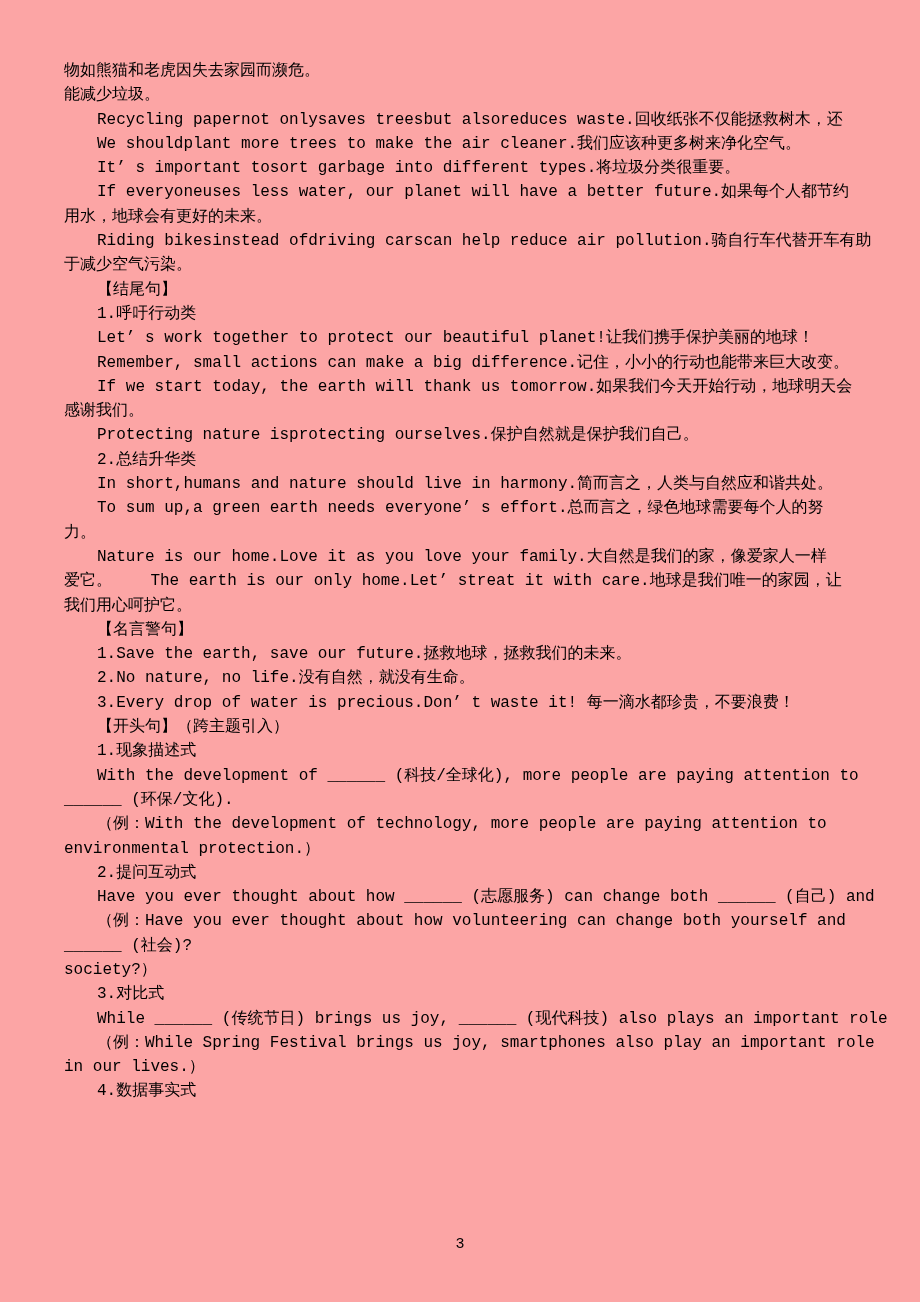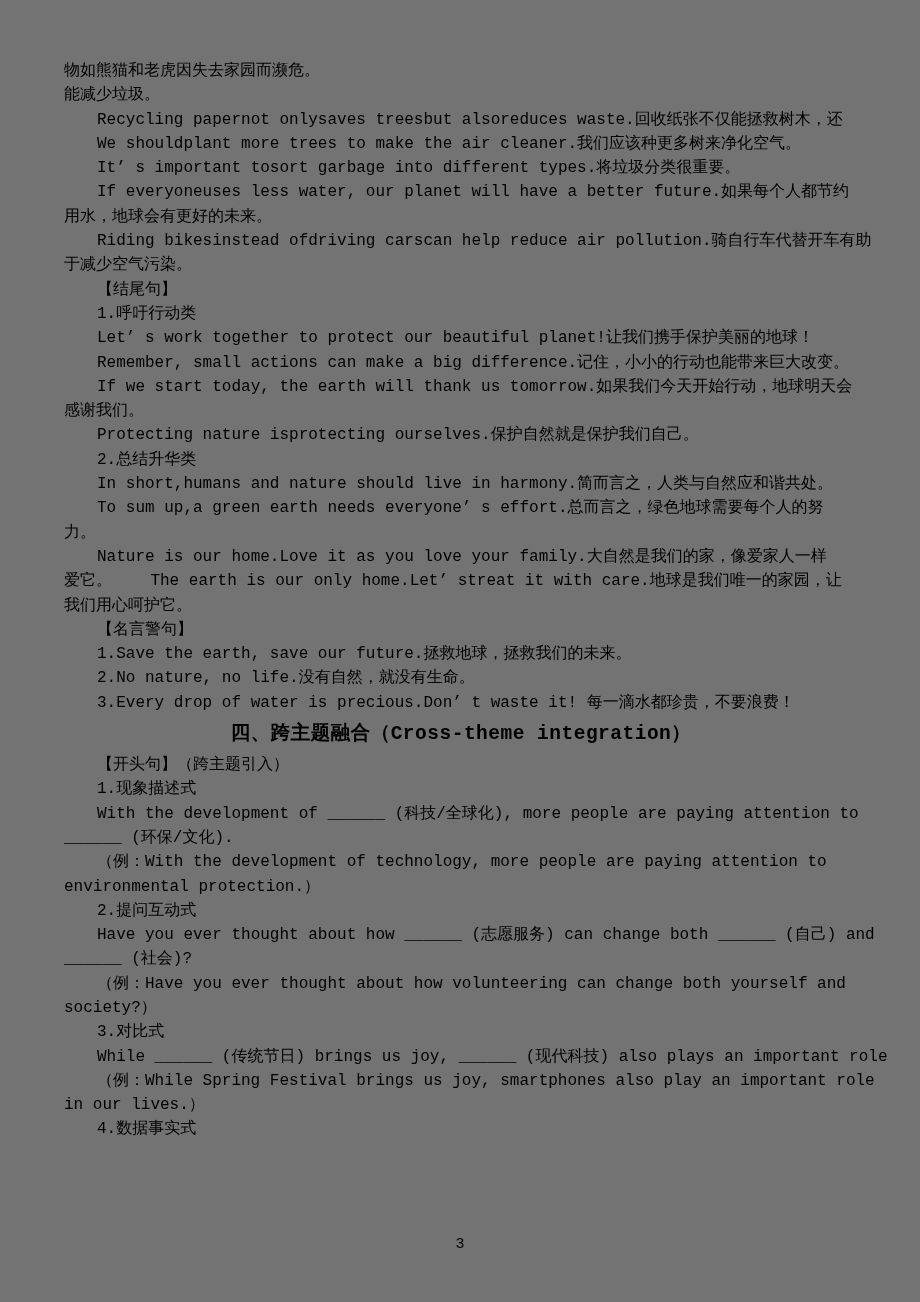--- a/index.html
+++ b/index.html
@@ -4,21 +4,21 @@
 <style>
   html, body {
     margin: 0;
     padding: 0;
     background: #ffffff;
   }
   .page {
     position: relative;
     width: 920px;
     height: 1302px;
-    background: #737373;
+    background: #fca5a5;
     overflow: hidden;
     font-family: "Liberation Mono", "DejaVu Sans Mono", monospace;
     color: #000000;
   }
   .text-block {
     position: absolute;
     left: 64px;
     top: 59px;
     width: 794px;
     font-size: 16px;
@@ -81,31 +81,30 @@
       <div class="line indent">In short,humans and nature should live in harmony.简而言之，人类与自然应和谐共处。</div>
       <div class="line indent">To sum up,a green earth needs everyone’ s effort.总而言之，绿色地球需要每个人的努</div>
       <div class="line flush">力。</div>
       <div class="line indent">Nature is our home.Love it as you love your family.大自然是我们的家，像爱家人一样</div>
       <div class="line flush">爱它。    The earth is our only home.Let’ streat it with care.地球是我们唯一的家园，让</div>
       <div class="line flush">我们用心呵护它。</div>
       <div class="line indent">【名言警句】</div>
       <div class="line indent">1.Save the earth, save our future.拯救地球，拯救我们的未来。</div>
       <div class="line indent">2.No nature, no life.没有自然，就没有生命。</div>
       <div class="line indent">3.Every drop of water is precious.Don’ t waste it! 每一滴水都珍贵，不要浪费！</div>
-      <div class="line heading">四、跨主题融合（Cross-theme integration）</div>
       <div class="line indent">【开头句】（跨主题引入）</div>
       <div class="line indent">1.现象描述式</div>
       <div class="line indent">With the development of ______ (科技/全球化), more people are paying attention to</div>
       <div class="line flush">______ (环保/文化).</div>
       <div class="line indent">（例：With the development of technology, more people are paying attention to</div>
       <div class="line flush">environmental protection.）</div>
       <div class="line indent">2.提问互动式</div>
       <div class="line indent">Have you ever thought about how ______ (志愿服务) can change both ______ (自己) and</div>
+      <div class="line indent">（例：Have you ever thought about how volunteering can change both yourself and</div>
       <div class="line flush">______ (社会)?</div>
-      <div class="line indent">（例：Have you ever thought about how volunteering can change both yourself and</div>
       <div class="line flush">society?）</div>
       <div class="line indent">3.对比式</div>
       <div class="line indent">While ______ (传统节日) brings us joy, ______ (现代科技) also plays an important role</div>
       <div class="line indent">（例：While Spring Festival brings us joy, smartphones also play an important role</div>
       <div class="line flush">in our lives.）</div>
       <div class="line indent">4.数据事实式</div>
     </div>
   <div class="footer">3</div>
 </div>
 

